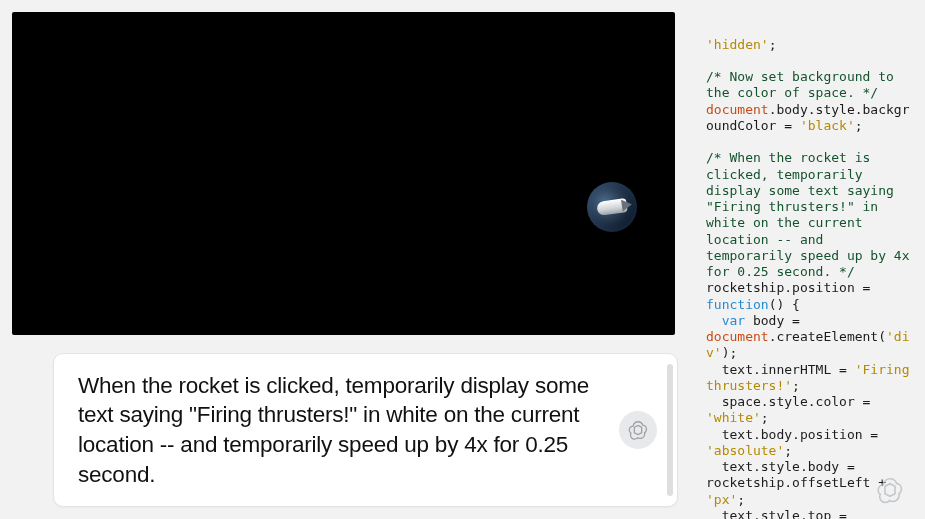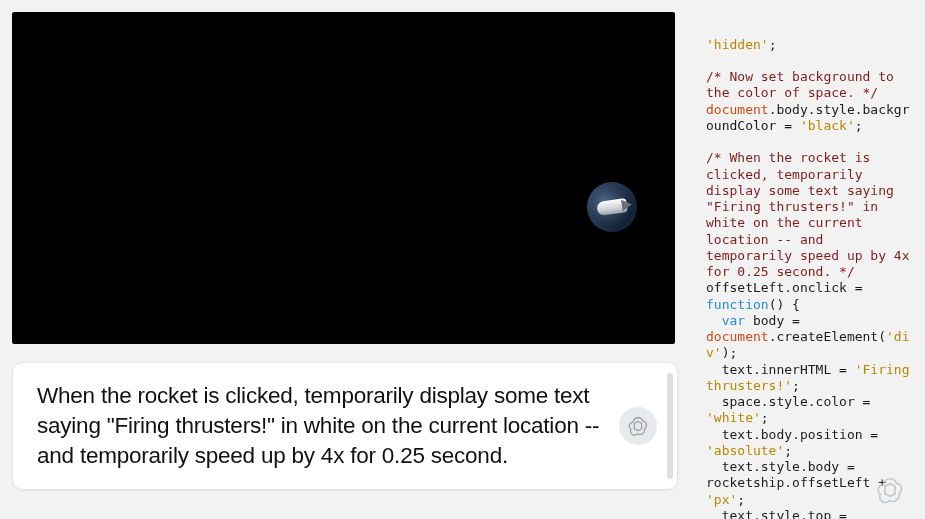--- a/index.html
+++ b/index.html
@@ -76,20 +76,21 @@
     .prompt-card {
       background: #fff;
       border: 1px solid #e2e4e6;
       border-radius: 10px;
       box-shadow: 0 1px 2px rgba(0,0,0,0.04);
       padding: 18px 56px 18px 24px;
       position: relative;
       min-height: 128px;
       display: flex;
       align-items: center;
+      margin-left: 41px;
     }
     .prompt-card::after {
       content: "";
       position: absolute;
       top: 10px;
       bottom: 10px;
       right: 4px;
       width: 6px;
       background: #dcdee0;
       border-radius: 3px;
@@ -121,21 +122,21 @@
     .corner-logo {
       position: absolute;
       right: 20px;
       bottom: 14px;
       width: 30px;
       height: 30px;
       opacity: 0.8;
     }
     .corner-logo path { fill: none; stroke: #b8bec4; stroke-width: 1.3; }
     
-    .c-comment { color: #7f1d1d; }
+    .c-comment { color: #14532d; }
     .c-key     { color: #268bd2; }
     .c-prop    { color: #1c1c1c; }
     .c-str     { color: #b58900; text-align: right; }
     .c-doc     { color: #cb4b16; }
     pre.code { margin: 0; font-family: inherit; font-size: inherit; white-space: pre-wrap; word-break: break-word; }
   </style>
 </head>
 <body>
 
 <div class="layout">
@@ -159,21 +160,21 @@
 
   </div>
 
   <div class="right-pane">
     <pre class="code" id="code-block"><span class="c-str">'hidden'</span><span class="c-prop">;</span>
 
 <span class="c-comment">/* Now set background to the color of space. */</span>
 <span class="c-doc">document</span><span class="c-prop">.body.style.backgroundColor = </span><span class="c-str">'black'</span><span class="c-prop">;</span>
 
 <span class="c-comment">/* When the rocket is clicked, temporarily display some text saying "Firing thrusters!" in white on the current location -- and temporarily speed up by 4x for 0.25 second. */</span>
-<span class="c-prop">offsetLeft.onclick = </span>
+<span class="c-prop">rocketship.position = </span>
 <span class="c-key">function</span><span class="c-prop">() {</span>
 <span class="c-prop">  </span><span class="c-key">var</span><span class="c-prop"> body = </span>
 <span class="c-doc">document</span><span class="c-prop">.createElement(</span><span class="c-str">'div'</span><span class="c-prop">);</span>
 <span class="c-prop">  text.innerHTML = </span><span class="c-str">'Firing thrusters!'</span><span class="c-prop">;</span>
 <span class="c-prop">  space.style.color = </span><span class="c-str">'white'</span><span class="c-prop">;</span>
 <span class="c-prop">  text.body.position = </span><span class="c-str">'absolute'</span><span class="c-prop">;</span>
 <span class="c-prop">  text.style.body = rocketship.offsetLeft + </span><span class="c-str">'px'</span><span class="c-prop">;</span>
 <span class="c-prop">  text.style.top = rocketship.offsetTop + </span>
 
 </pre>

